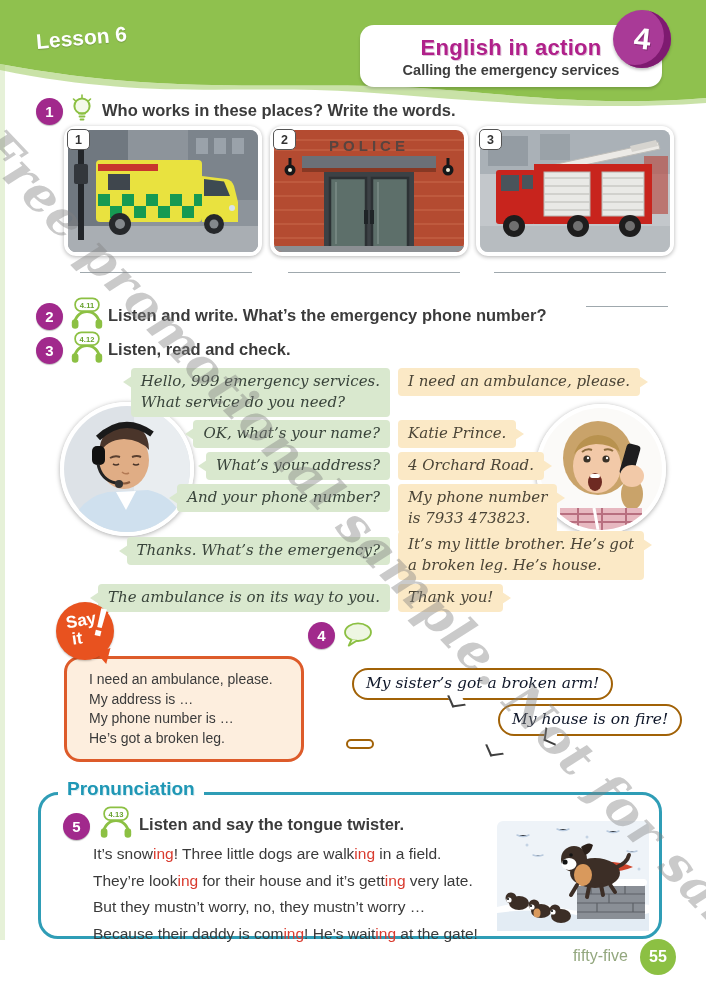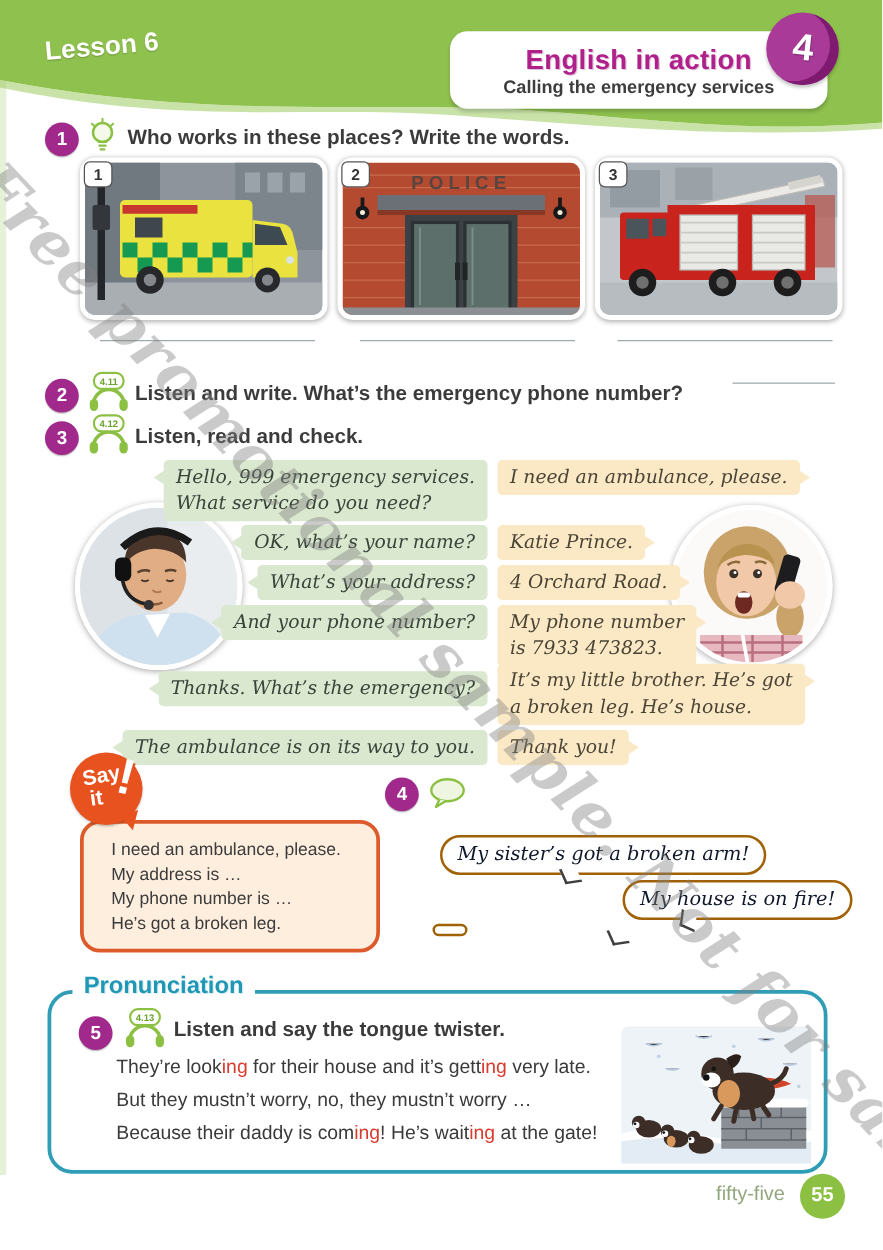--- a/index.html
+++ b/index.html
@@ -341,20 +341,21 @@
       <svg width="38" height="33" viewBox="0 0 40 34">
         <path d="M7,28 a13,13 0 0 1 26,0" fill="none" stroke="#8cc043" stroke-width="3"></path>
         <rect x="4" y="23" width="7" height="10" rx="3.5" fill="#8cc043"></rect>
         <rect x="29" y="23" width="7" height="10" rx="3.5" fill="#8cc043"></rect>
         <rect x="7.5" y="1" width="25" height="13.5" rx="6.5" fill="#fff" stroke="#8cc043" stroke-width="1.8"></rect>
         <text x="20" y="10.8" text-anchor="middle" font-family="Liberation Sans, sans-serif" font-size="8" font-weight="bold" fill="#69a32f">4.13</text>
       </svg>
     </div>
     <div class="instr" style="left:98px; top:20px;">Listen and say the tongue twister.</div>
     <div class="twister">
+      <div><span>It’s snow</span><span class="red">ing</span><span>! Three little dogs are walk</span><span class="red">ing</span><span> in a field.</span></div>
       <div><span>They’re look</span><span class="red">ing</span><span> for their house and it’s gett</span><span class="red">ing</span><span> very late.</span></div>
       <div><span>But they mustn’t worry, no, they mustn’t worry …</span></div>
       <div><span>Because their daddy is com</span><span class="red">ing</span><span>! He’s wait</span><span class="red">ing</span><span> at the gate!</span></div>
     </div>
     <div style="position:absolute; right:10px; top:26px;">
       <svg width="152" height="110" viewBox="0 0 152 110">
         <rect width="152" height="110" rx="6" fill="#eef3f8"></rect>
         <g stroke="#b9cade" stroke-width="1.4" stroke-linecap="round">
           <path d="M20,14 q6,3 12,0"></path>
             <path d="M60,8 q6,3 12,0"></path>

